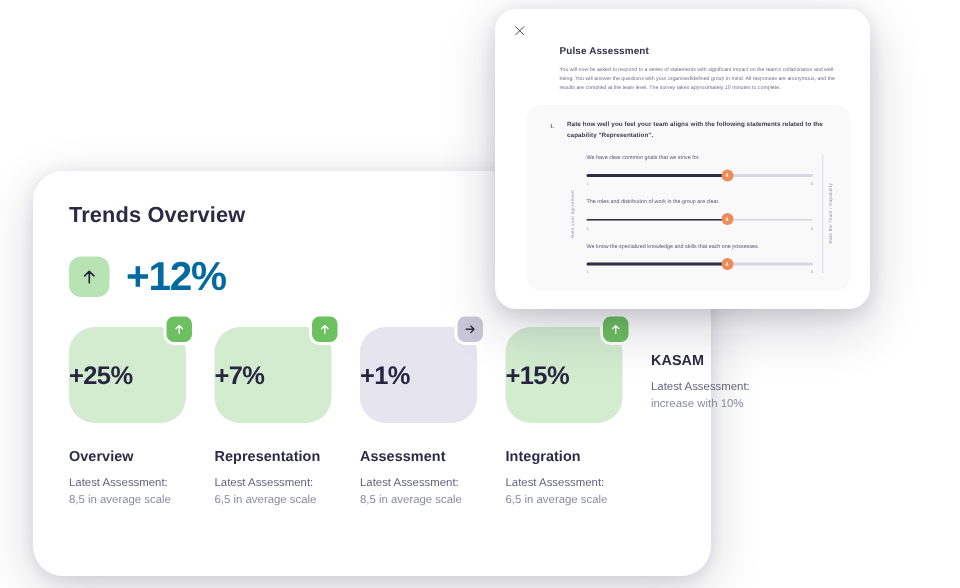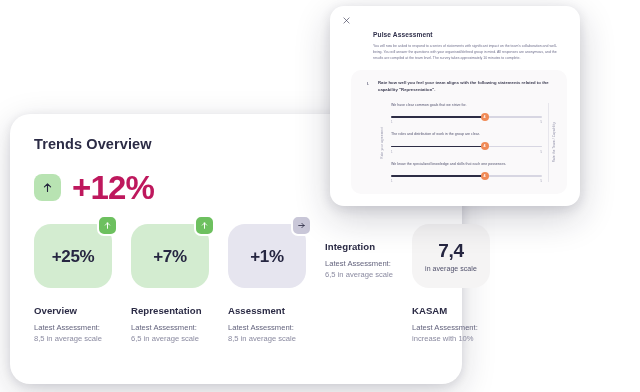--- a/index.html
+++ b/index.html
@@ -16,21 +16,21 @@
   #stage {
     position: relative;
     width: 640px;
     height: 392px;
     background: #ffffff;
   }
 
   
   #trends-card {
     position: absolute;
-    left: 10px;
+    left: 22px;
     top: 114px;
     width: 452px;
     height: 270px;
     background: #ffffff;
     border-radius: 20px;
     box-shadow: 0 10px 34px rgba(24,24,48,0.17), 0 2px 10px rgba(24,24,48,0.10);
     padding: 22px 24px 0 24px;
     z-index: 1;
   }
 
@@ -53,23 +53,23 @@
     height: 27px;
     border-radius: 8px;
     background: #b8e3b2;
     display: flex;
     align-items: center;
     justify-content: center;
   }
   #headline-badge svg { display: block; }
 
   #headline-value {
-    font-size: 33px;
+    font-size: 27px;
     font-weight: 700;
-    color: #be185d;
+    color: #0369a1;
     letter-spacing: -0.8px;
     line-height: 1;
   }
 
   #headline-sub {
     margin-top: 14px;
     font-size: 8.6px;
     color: #7b7b93;
     letter-spacing: 0.05px;
   }
@@ -83,21 +83,20 @@
 
   .metric { width: 78px; }
 
   .metric-tile {
     position: relative;
     width: 78px;
     height: 64px;
     border-radius: 17px;
     display: flex;
     flex-direction: column;
-    align-items: center;
     justify-content: center;
   }
   .metric-tile.green  { background: #d3ecd0; }
   .metric-tile.purple { background: #e6e5ef; }
   .metric-tile.gray   { background: #f5f4f4; }
 
   .metric-value {
     font-size: 17px;
     font-weight: 700;
     color: #262641;
@@ -372,31 +371,34 @@
               <path d="M3 8h9.5M12.5 8L8.7 4.2M12.5 8L8.7 11.8" stroke="#2e2e46" stroke-width="1.5" stroke-linecap="round" stroke-linejoin="round"></path>
             </svg>
           </div>
         </div>
         <div class="metric-name">Assessment</div>
         <div class="metric-line1">Latest Assessment:</div>
         <div class="metric-line2">8,5 in average scale</div>
       </div>
 
       <div class="metric">
+        <div class="metric-tile green">
+          <div class="metric-value">+15%</div>
+          <div class="metric-badge green">
+            <svg width="9" height="9" viewBox="0 0 16 16" fill="none">
+              <path d="M8 13V3.5M8 3.5L4.2 7.3M8 3.5L11.8 7.3" stroke="#ffffff" stroke-width="1.7" stroke-linecap="round" stroke-linejoin="round"></path>
+            </svg>
+          </div>
+        </div>
         <div class="metric-name">Integration</div>
         <div class="metric-line1">Latest Assessment:</div>
         <div class="metric-line2">6,5 in average scale</div>
       </div>
 
       <div class="metric">
-        <div class="metric-tile gray">
-          <div class="metric-value big">7,4</div>
-          <div class="metric-subvalue">in average scale</div>
-
-        </div>
         <div class="metric-name">KASAM</div>
         <div class="metric-line1">Latest Assessment:</div>
         <div class="metric-line2">increase with 10%</div>
       </div>
 
     </div>
   </div>
 
   <div id="pulse-panel">
 

